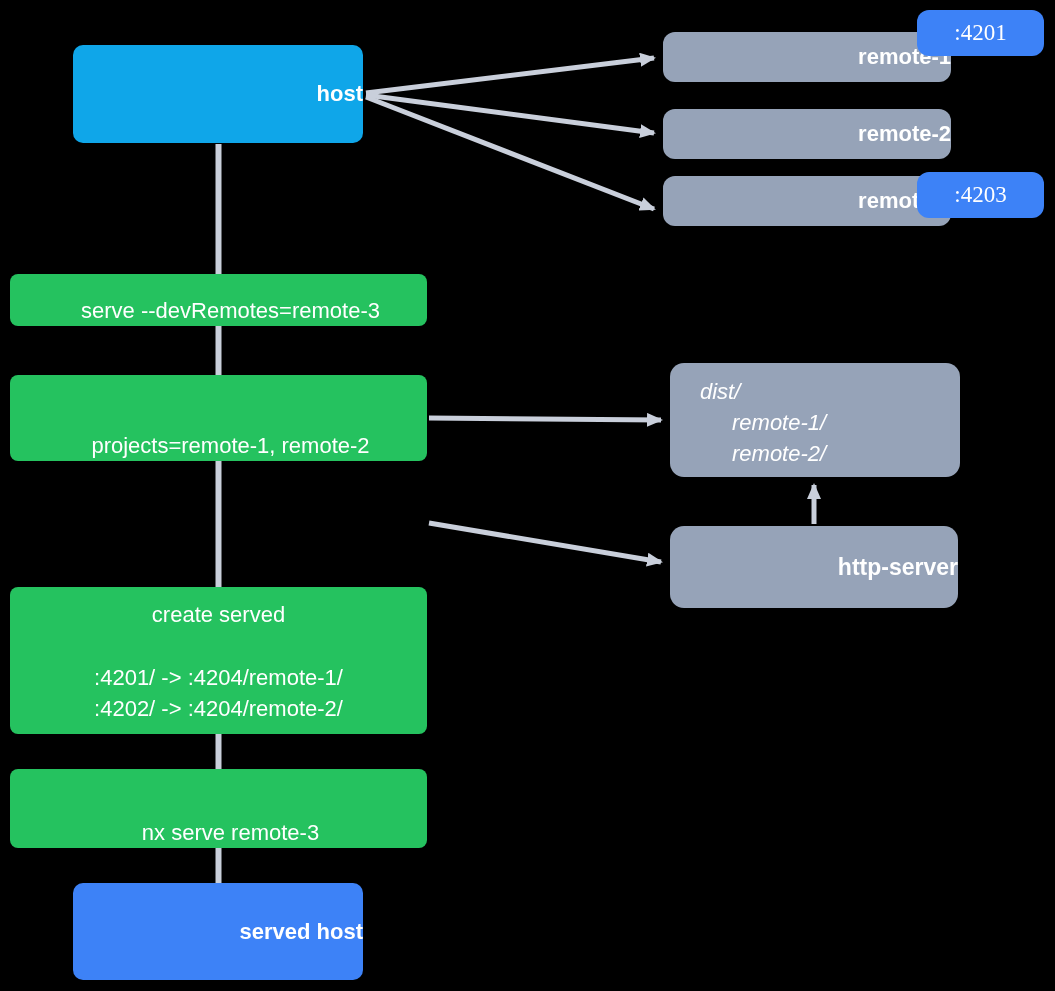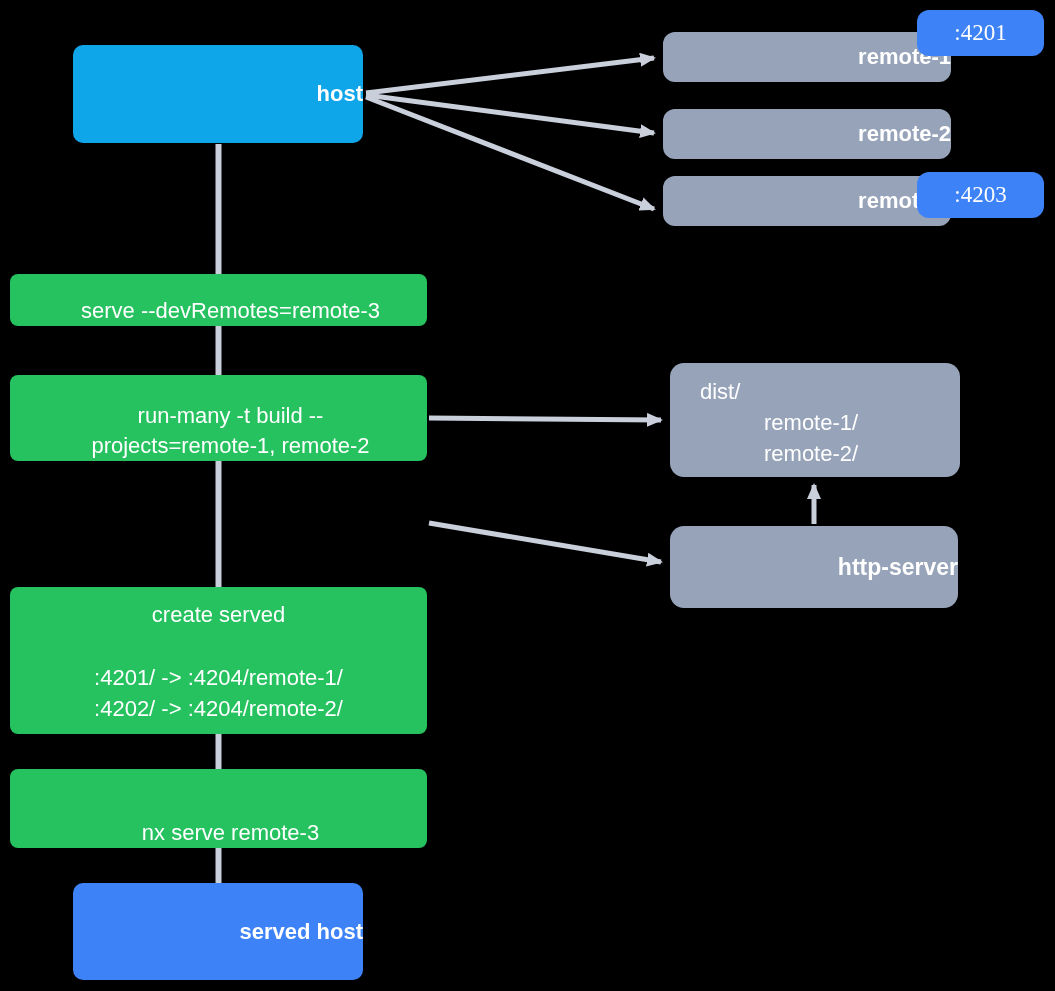--- a/index.html
+++ b/index.html
@@ -100,22 +100,23 @@
     left: 670px; top: 363px; width: 290px; height: 114px;
     background: var(--gray);
     border-radius: 14px;
     align-items: flex-start;
     justify-content: flex-start;
     flex-direction: column;
     text-align: left;
     font-size: 22px;
     line-height: 31px;
     padding: 13px 0 0 30px;
+    font-style: italic;
   }
-  .dist-indent { margin-left: 64px; }
+  .dist-indent { margin-left: 32px; }
   .http-server-box {
     left: 670px; top: 526px; width: 288px; height: 82px;
     background: var(--gray);
     border-radius: 14px;
     font-weight: bold;
     font-size: 23px;
   }
 </style>
 </head>
 <body>
@@ -157,21 +158,20 @@
   </div>
   <div class="port-badge" id="port-3">
     <span>:4203</span>
   </div>
 
   <div class="node step-box" id="step-serve">
     <span>serve --devRemotes=remote-3</span>
   </div>
 
   <div class="node step-box" id="step-build">
-    <span>run-many -t build --</span>
     <span>projects=remote-1, remote-2</span>
   </div>
 
 
   <div class="node step-box" id="step-proxies">
     <span>create served</span>
     <span class="proxy-gap"></span>
     <span class="proxy-line">:4201/ -&gt; :4204/remote-1/</span>
     <span class="proxy-line">:4202/ -&gt; :4204/remote-2/</span>
   </div>

